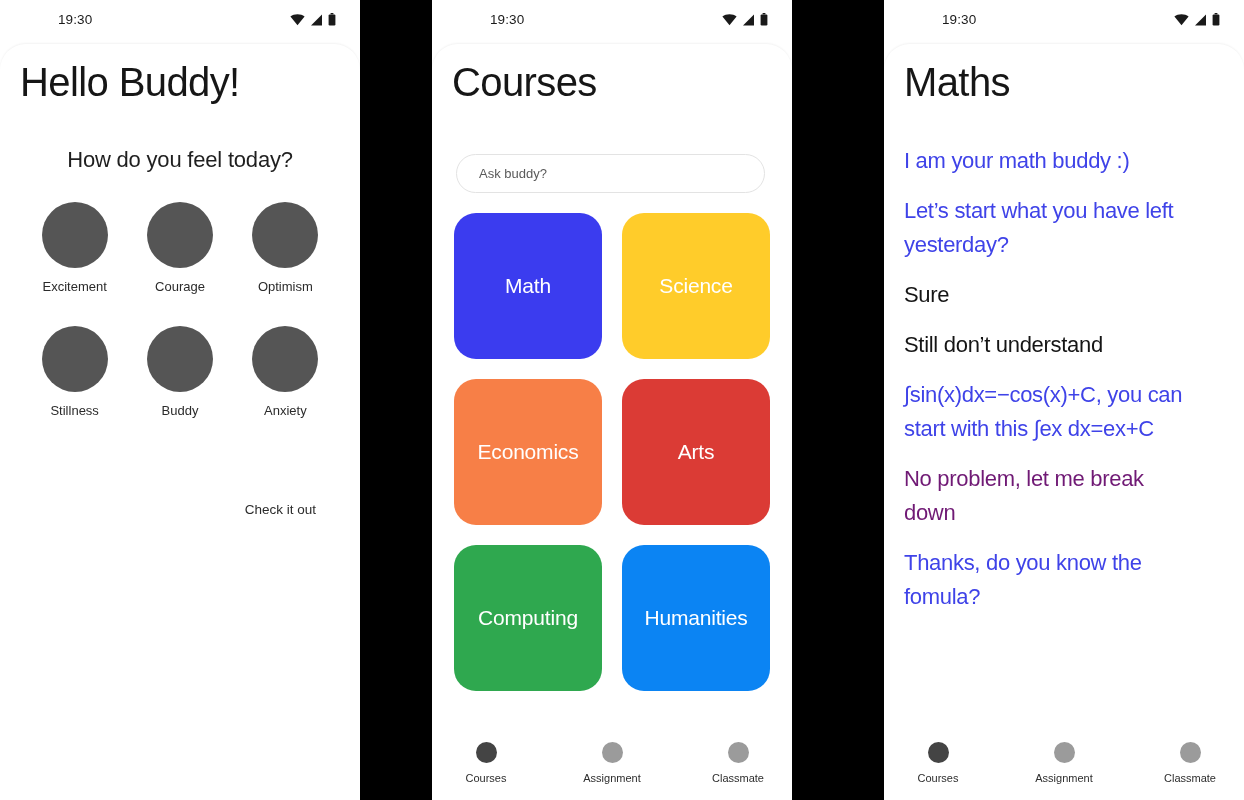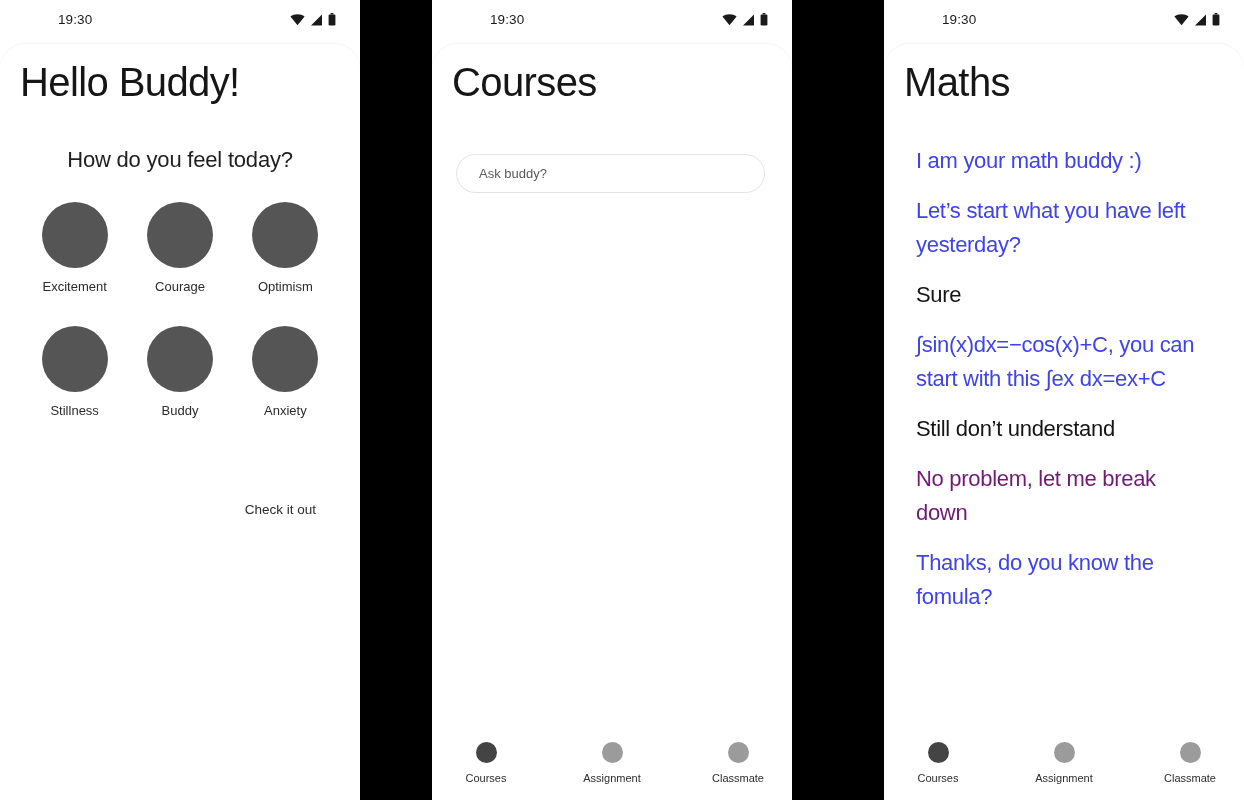--- a/index.html
+++ b/index.html
@@ -184,21 +184,21 @@
 
   
   #s3-title {
     position: absolute;
     left: 20px;
     top: 16px;
     text-align: center;
   }
   .chat {
     position: absolute;
-    left: 32px;
+    left: 20px;
     top: 100px;
     width: 295px;
   }
   .chat-line {
     font-size: 22px;
     line-height: 34px;
     letter-spacing: -0.3px;
     margin-bottom: 16px;
   }
   .chat-line.bot  { color: #3f43e8; }
@@ -307,20 +307,40 @@
           <rect x="0.6" y="1.4" width="6.8" height="11.1" rx="1.2" fill="#1a1a1a"></rect>
         </svg>
       </div>
     </div>
 
     <div class="screen-round">
       <h1 class="page-title" id="s2-title">Courses</h1>
 
       <input id="s2-search" type="text" placeholder="Ask buddy?" style="">
 
+      <div class="tile-grid">
+        <div class="tile" style="background-color: rgb(59, 60, 239);">
+          <span>Math</span>
+        </div>
+        <div class="tile" style="background-color: rgb(255, 204, 42);">
+          <span>Science</span>
+        </div>
+        <div class="tile" style="background-color: rgb(247, 127, 71);">
+          <span>Economics</span>
+        </div>
+        <div class="tile" style="background-color: rgb(219, 59, 53);">
+          <span>Arts</span>
+        </div>
+        <div class="tile" style="background-color: rgb(47, 168, 79);">
+          <span>Computing</span>
+        </div>
+        <div class="tile" style="background-color: rgb(11, 132, 243);">
+          <span>Humanities</span>
+        </div>
+      </div>
 
       <div class="bottom-nav">
         <div class="nav-item active">
           <div class="nav-dot" style="background-color: rgb(68, 68, 68);"></div>
           <div class="nav-label">Courses</div>
         </div>
         <div class="nav-item">
           <div class="nav-dot" style="background-color: rgb(155, 155, 155);"></div>
           <div class="nav-label">Assignment</div>
         </div>
@@ -349,22 +369,22 @@
       </div>
     </div>
 
     <div class="screen-round">
       <h1 class="page-title" id="s3-title">Maths</h1>
 
       <div class="chat">
         <div class="chat-line bot" style="color: rgb(63, 67, 232);">I am your math buddy :)</div>
         <div class="chat-line bot" style="color: rgb(63, 67, 232);">Let’s start what you have left yesterday?</div>
         <div class="chat-line user" style="color: rgb(21, 21, 21);">Sure</div>
+        <div class="chat-line user" style="color: rgb(21, 21, 21);">Still don’t understand</div>
         <div class="chat-line bot" style="color: rgb(63, 67, 232);">∫sin(x)dx=−cos(x)+C, you can start with this ∫ex dx=ex+C</div>
-        <div class="chat-line user" style="color: rgb(21, 21, 21);">Still don’t understand</div>
         <div class="chat-line bot" style="color: #701a75;">No problem, let me break down</div>
         <div class="chat-line bot" style="color: rgb(63, 67, 232);">Thanks, do you know the fomula?</div>
       </div>
 
       <div class="bottom-nav">
         <div class="nav-item active">
           <div class="nav-dot" style="background-color: rgb(68, 68, 68);"></div>
           <div class="nav-label">Courses</div>
         </div>
         <div class="nav-item">

